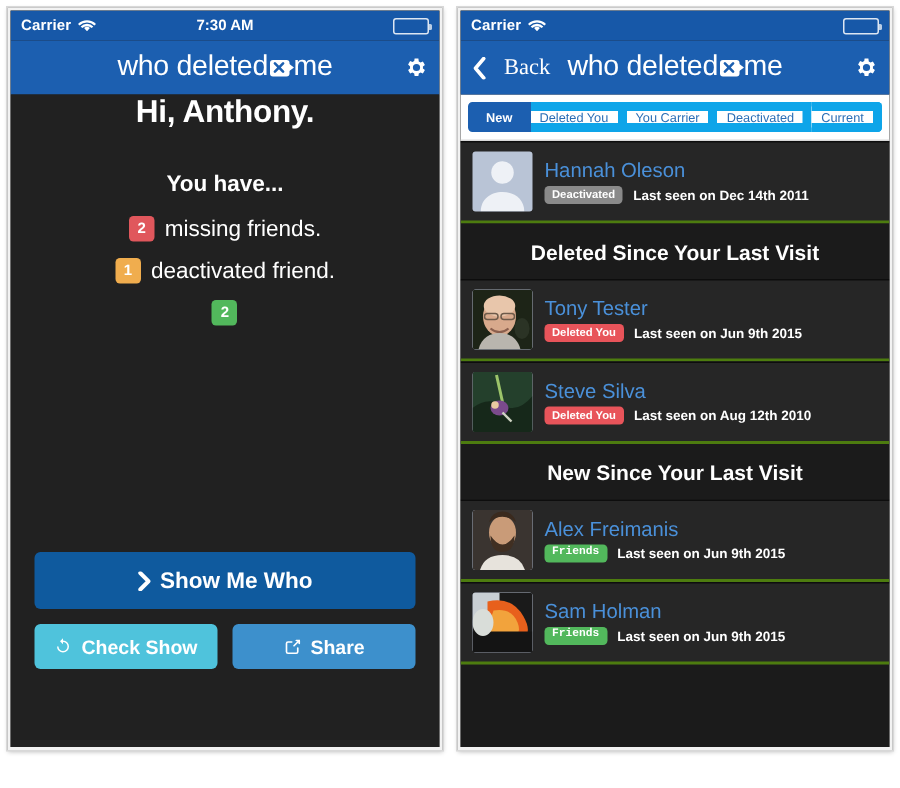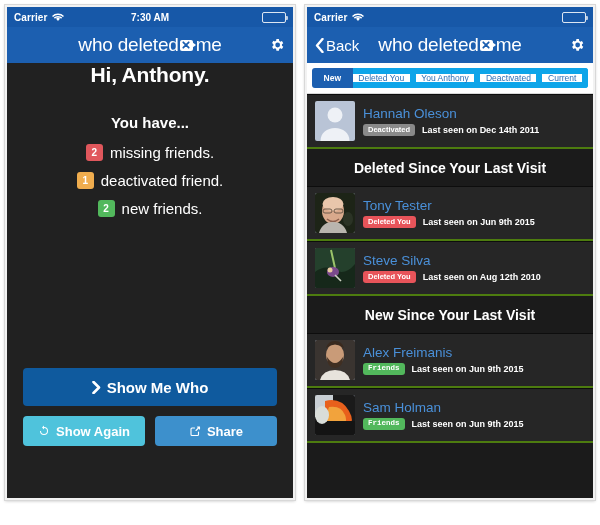--- a/index.html
+++ b/index.html
@@ -86,24 +86,25 @@
     background: #1c5fb0;
     display: flex;
     align-items: center;
     padding: 0 8px;
     position: relative;
     flex: 0 0 auto;
   }
   .nav-back {
     display: flex;
     align-items: center;
-    gap: 2px;
+    gap: 12px;
     color: #ffffff;
     font-size: 15px;
     z-index: 2;
+    font-family: Liberation Serif, serif;
   }
   .nav-back svg { width: 9px; height: 15px; display: block; }
 
   .brand {
     position: absolute;
     left: 0; right: 0;
     display: flex;
     align-items: center;
     justify-content: center;
     gap: 0px;
@@ -371,41 +372,40 @@
         <div class="count-row">
           <span class="count-badge" id="cb0" style="background: rgb(224, 87, 92);">2</span>
           <span class="count-label">missing friends.</span>
         </div>
         <div class="count-row">
           <span class="count-badge" id="cb1" style="background: rgb(240, 173, 78);">1</span>
           <span class="count-label">deactivated friend.</span>
         </div>
         <div class="count-row">
           <span class="count-badge" id="cb2" style="background: rgb(82, 184, 92);">2</span>
-          <span class="count-label">new friends.</span>
         </div>
       </div>
 
       <div class="actions">
         <button class="btn btn-primary">
           <span>
             <svg width="9" height="13" viewBox="0 0 9 13">
                 <path d="M1.5 1 7 6.5 1.5 12" stroke="#ffffff" stroke-width="2.6" fill="none" stroke-linecap="round" stroke-linejoin="round"></path>
               </svg>
           </span>
           <span>Show Me Who</span>
         </button>
         <div class="btn-row">
           <button class="btn btn-check">
             <span>
               <svg width="12" height="12" viewBox="0 0 24 24" fill="#ffffff">
                   <path d="M12 4V1L8 5l4 4V6a6 6 0 1 1-6 6H4a8 8 0 1 0 8-8z"></path>
                 </svg>
             </span>
-            <span>Show Again</span>
+            <span>Check Show</span>
           </button>
           <button class="btn btn-share">
             <span>
               <svg width="12" height="12" viewBox="0 0 24 24" fill="none" stroke="#ffffff" stroke-width="2.2" stroke-linecap="round" stroke-linejoin="round">
                   <path d="M17 4h4v4M21 4l-7 7M19 14v5a2 2 0 0 1-2 2H6a2 2 0 0 1-2-2V8a2 2 0 0 1 2-2h5"></path>
                 </svg>
             </span>
             <span>Share</span>
           </button>
         </div>
@@ -450,21 +450,21 @@
       <div class="nav-gear">
         <svg viewBox="0 0 24 24" fill="#ffffff">
             <path d="M19.4 13a7.8 7.8 0 0 0 0-2l2-1.6-2-3.4-2.4 1a7.6 7.6 0 0 0-1.7-1L14.9 3h-3.8l-.4 2.6a7.6 7.6 0 0 0-1.7 1l-2.4-1-2 3.4L6.6 11a7.8 7.8 0 0 0 0 2l-2 1.6 2 3.4 2.4-1a7.6 7.6 0 0 0 1.7 1l.4 2.6h3.8l.4-2.6a7.6 7.6 0 0 0 1.7-1l2.4 1 2-3.4zM13 15.6a3.6 3.6 0 1 1 0-7.2 3.6 3.6 0 0 1 0 7.2z"></path>
           </svg>
       </div>
     </div>
 
     <div class="tabbar">
       <div class="tab active">New</div>
       <div class="tab">Deleted You</div>
-      <div class="tab">You Anthony</div>
+      <div class="tab">You Carrier</div>
       <div class="tab">Deactivated</div>
       <div class="tab">Current</div>
     </div>
 
     <div class="listwrap">
 
       <div class="row">
         <div class="avatar" style="background:#b9c4d6;">
           <svg viewBox="0 0 40 40">
               <circle cx="20" cy="14" r="7.5" fill="#eef1f6"></circle>

